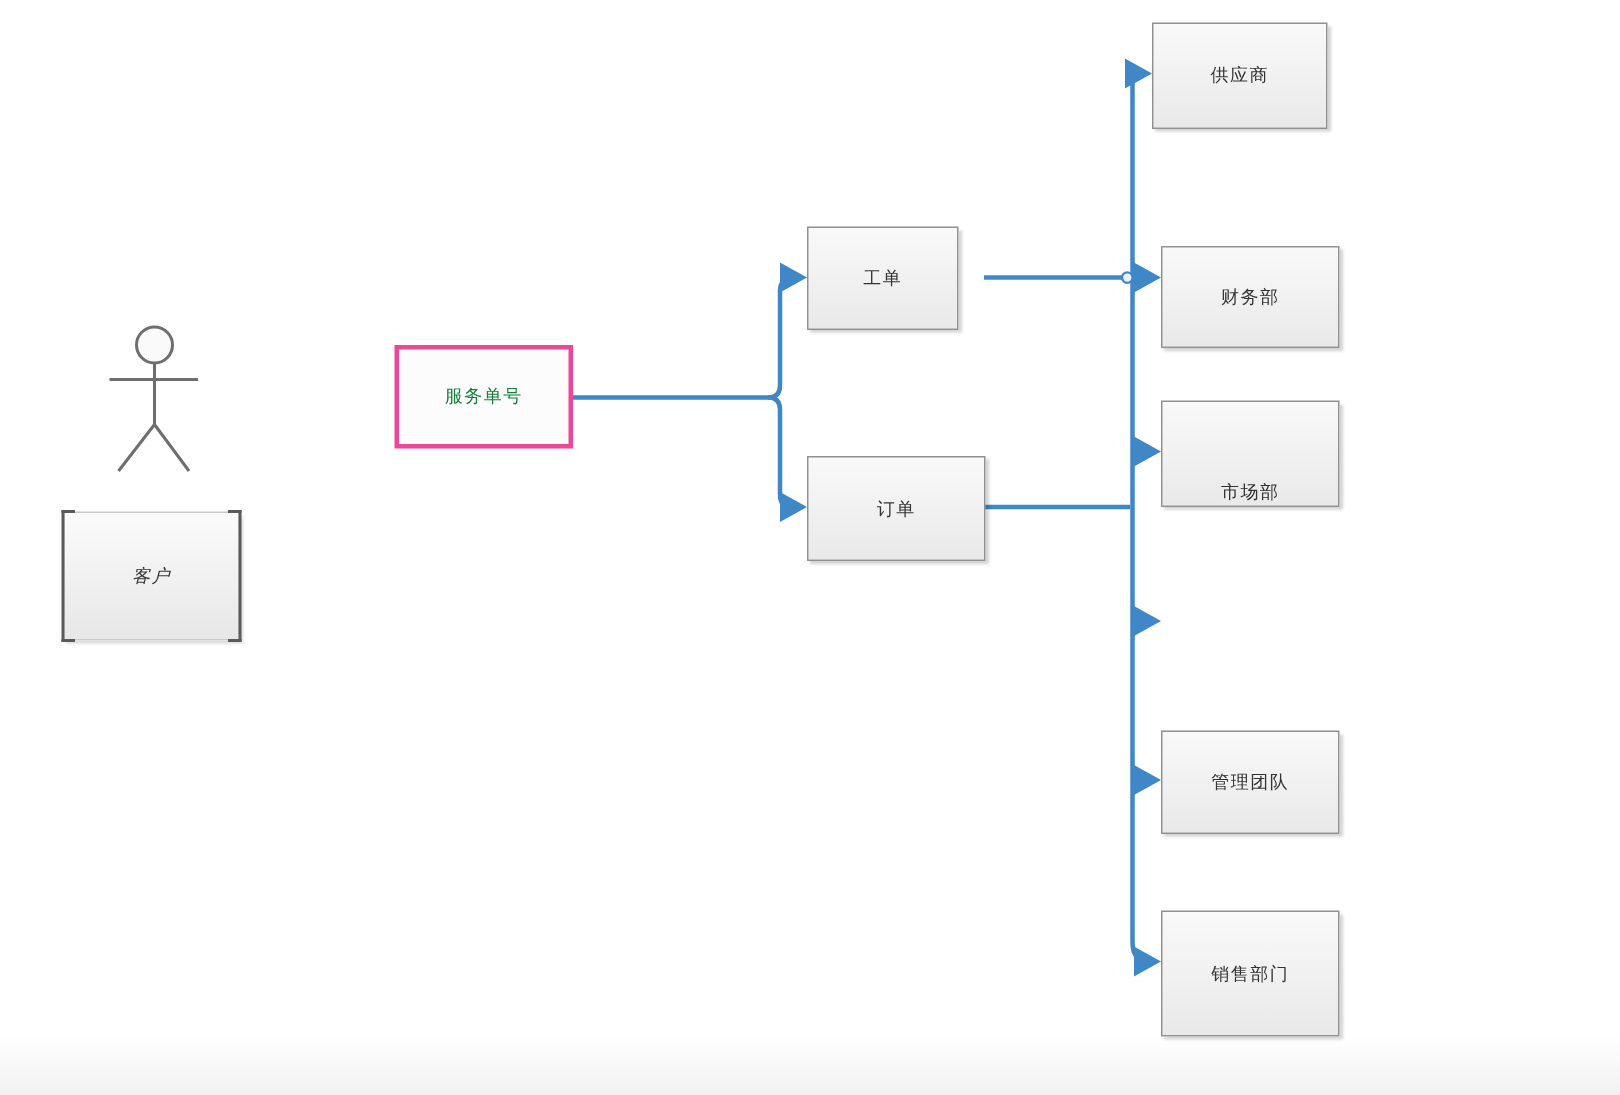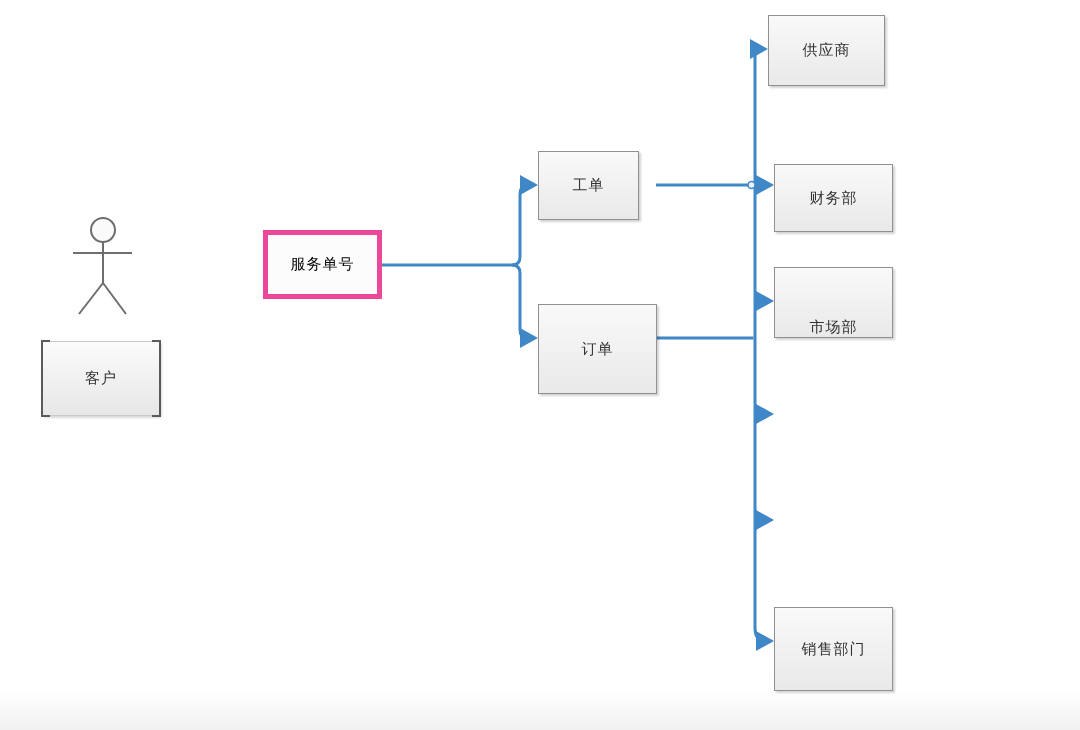--- a/index.html
+++ b/index.html
@@ -19,30 +19,30 @@
   .node {
     position: absolute;
     display: flex;
     align-items: center;
     justify-content: center;
     box-sizing: border-box;
     border: 1px solid #909090;
     background: linear-gradient(#f9f9f9, #e9e9e9);
     box-shadow: 2px 2px 2px rgba(0,0,0,0.18);
     color: #333333;
-    font-size: 15px;
+    font-size: 12px;
     letter-spacing: 1px;
     cursor: default;
   }
   .node-label { pointer-events: none; }
   .placeholder-node {
-    border: 5px solid #ec4899;
+    border: 3px solid #ec4899;
     background: #fcfcfc;
     box-shadow: none;
-    color: #000000;
+    color: #15803d;
   }
   .customer-node {
     border: 1px solid #c9c9c9;
     background: linear-gradient(#fbfbfb, #e7e7e7);
     box-shadow: 2px 2px 2px rgba(0,0,0,0.15);
   }
   .bracket {
     position: absolute;
     top: -2px; bottom: -2px;
     width: 9px;
@@ -110,50 +110,53 @@
       <g stroke="#6e6e6e" stroke-width="2" fill="none">
         <circle cx="43" cy="18" r="12" fill="#fafafa"></circle>
         <line x1="43" y1="30" x2="43" y2="71"></line>
         <line x1="13" y1="41" x2="72" y2="41"></line>
         <line x1="43" y1="71" x2="19" y2="102"></line>
         <line x1="43" y1="71" x2="66" y2="102"></line>
       </g>
     </svg>
   </div>
 
-  <div class="node customer-node" style="left:42px; top:341px; width:118px; height:75px;">
+  <div class="node customer-node" style="left:42px; top:341px; width:118px; height:86px;font-style:italic;">
     <span class="bracket bracket-left"></span>
     <span class="bracket bracket-right"></span>
     <span class="node-label">客户</span>
   </div>
 
   <div class="node placeholder-node" style="left:263px; top:230px; width:119px; height:69px;">
     <span class="node-label">服务单号</span>
   </div>
 
   <div class="node" style="left:538px; top:151px; width:101px; height:69px;">
     <span class="node-label">工单</span>
   </div>
 
-  <div class="node" style="left:538px; top:304px; width:119px; height:90px;">
+  <div class="node" style="left:538px; top:304px; width:119px; height:70px;">
     <span class="node-label">订单</span>
   </div>
 
   <div class="node" style="left:768px; top:15px; width:117px; height:71px;">
     <span class="node-label">供应商</span>
   </div>
 
   <div class="node" style="left:774px; top:164px; width:119px; height:68px;">
     <span class="node-label">财务部</span>
   </div>
 
   <div class="node" style="left:774px; top:267px; width:119px; height:71px;align-items:flex-end;">
     <span class="node-label">市场部</span>
   </div>
 
 
+  <div class="node" style="left:774px; top:487px; width:119px; height:69px;">
+    <span class="node-label">管理团队</span>
+  </div>
 
   <div class="node" style="left:774px; top:607px; width:119px; height:84px;">
     <span class="node-label">销售部门</span>
   </div>
 
   <div id="bottom-fade"></div>
 </div>
 
 </body></html>

